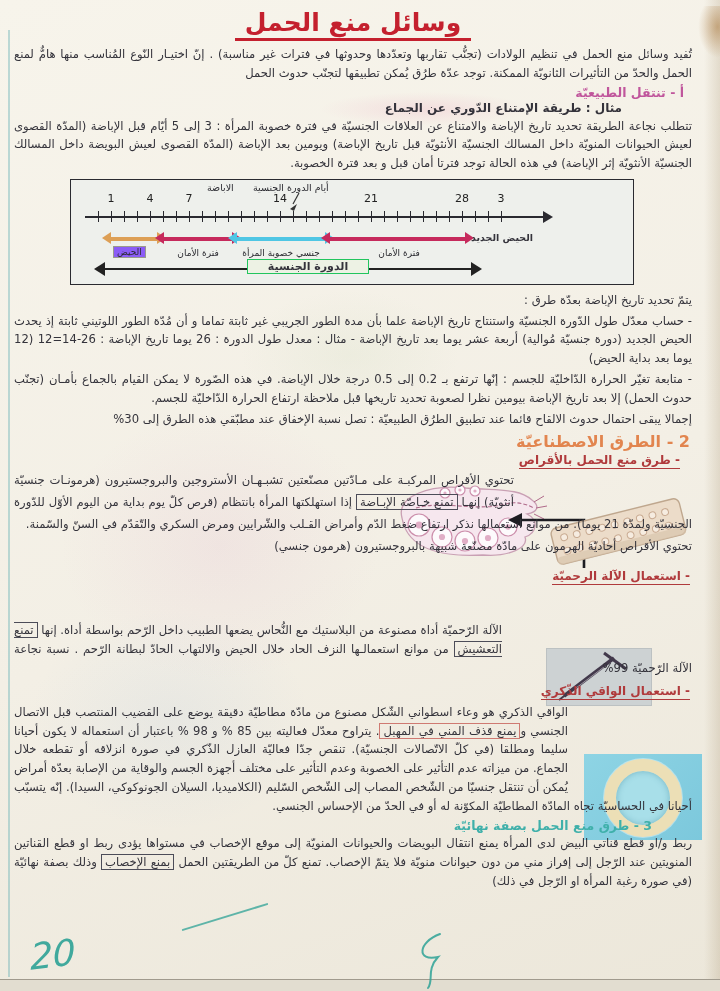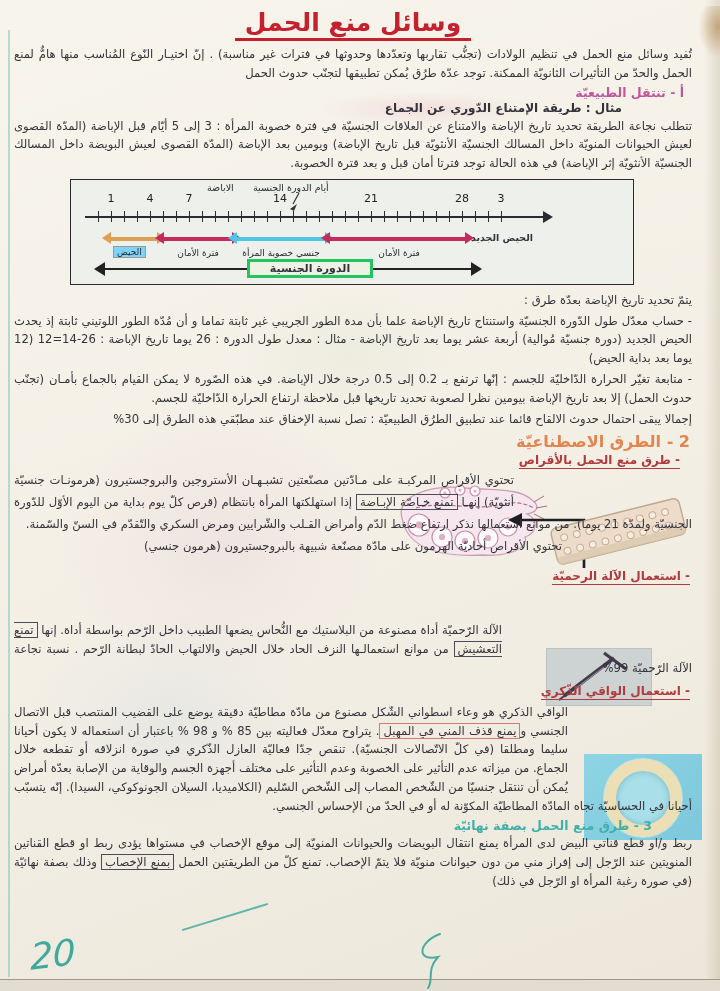--- a/index.html
+++ b/index.html
@@ -35,21 +35,21 @@
   .h-a{color:#c0569c;font-weight:bold;font-size:12.5px;margin:2px 8px 1px 0;}
   .example{font-weight:bold;font-size:12px;margin:0 70px 1px 0;}
   .h-2{color:#e2854f;font-weight:bold;font-size:16px;margin:4px 2px 1px 0;}
   .h-3{color:#3fb0aa;font-weight:bold;font-size:12.5px;margin:3px 40px 1px 0;}
   .h-sub{text-align:right;font-size:12px;margin:2px 0 0;}
   .h-sub>span{display:inline-block;color:#b03a3c;font-weight:bold;border-bottom:1.6px solid #b03a3c;padding-bottom:1px;}
   .h-sub.ind-pills{margin-right:12px;}
   .h-sub.ind-edge{margin-right:2px;}
   .h-sub.iud-h{margin-top:12px;}
   .h-sub.condom-h{margin-top:6px;}
-  .center-line{text-align:center;}
+  .center-line{text-align:right;}
   .boxed{border:1px solid #4c4c58;padding:0 3px;}
   .boxed-red{border:1px solid #cf7a72;padding:0 3px;}
   .sp{float:right;}
   .sp-pills{width:178px;height:24px;}
   .sp-iud{width:190px;height:22px;}
   .sp-condom{width:124px;height:82px;}
   .p-pills{margin-top:30px;}
   .p-iud{margin-top:36px;}
   .p-perm{margin-top:1px;}
   
@@ -62,27 +62,27 @@
     background:repeating-linear-gradient(to right,#2a2a30 0,#2a2a30 1px,transparent 1px,transparent 13px);}
   .dg-axis{position:absolute;left:14px;top:36px;width:458px;height:1.6px;background:#2a2a30;}
   .dg-axis::after{content:"";position:absolute;right:-10px;top:-5px;border:6px solid transparent;border-left:10px solid #2a2a30;border-right:0;}
   .dg-seg{position:absolute;top:57px;height:4px;}
   .dg-seg::before{content:"";position:absolute;left:-9px;top:-4.5px;border:6.5px solid transparent;border-right:9px solid var(--c);border-left:0;}
   .dg-seg::after{content:"";position:absolute;right:-9px;top:-4.5px;border:6.5px solid transparent;border-left:9px solid var(--c);border-right:0;}
   .s-orange{background:#dd9f55;--c:#dd9f55;}
   .s-crim{background:#c62a5c;--c:#c62a5c;}
   .s-cyan{background:#4fc6e4;--c:#4fc6e4;}
   .dg-cap{position:absolute;top:68px;font-size:9px;text-align:center;color:#2a2a30;white-space:nowrap;}
-  .cap-box{border:1px solid #9a9a8d;background:#7dd3fc;padding:0 3px;top:66px;}
+  .cap-box{border:1px solid #9a9a8d;background:#8b5cf6;padding:0 3px;top:66px;}
   .dg-new{position:absolute;top:52px;font-size:9.5px;font-weight:bold;white-space:nowrap;}
   .dg-cycle{position:absolute;left:34px;top:88px;width:366px;height:2.4px;background:#222;--c:#222;}
   .dg-cycle::before{content:"";position:absolute;left:-11px;top:-6px;border:7px solid transparent;border-right:11px solid #222;border-left:0;}
   .dg-cycle::after{content:"";position:absolute;right:-11px;top:-6px;border:7px solid transparent;border-left:11px solid #222;border-right:0;}
   .dg-cycle-label{position:absolute;top:79px;left:176px;width:116px;text-align:center;font-weight:bold;font-size:11px;
-    background:#edf2e4;border:3px solid #22c55e;padding:0 2px;}
+    background:#edf2e4;border:1px solid #22c55e;padding:0 2px;}
   
   .grade{position:absolute;left:30px;top:934px;z-index:3;font-size:36px;color:#2ea296;
     transform:rotate(-7deg) skewX(-6deg);font-style:italic;opacity:.9;}
   .squiggle{position:absolute;left:410px;top:930px;z-index:3;}
   .pen-stroke{position:absolute;left:180px;top:916px;width:90px;height:2px;background:#2ea296;opacity:.75;
     transform:rotate(-17deg);z-index:3;border-radius:2px;}
 </style>
 </head>
 <body>
 

